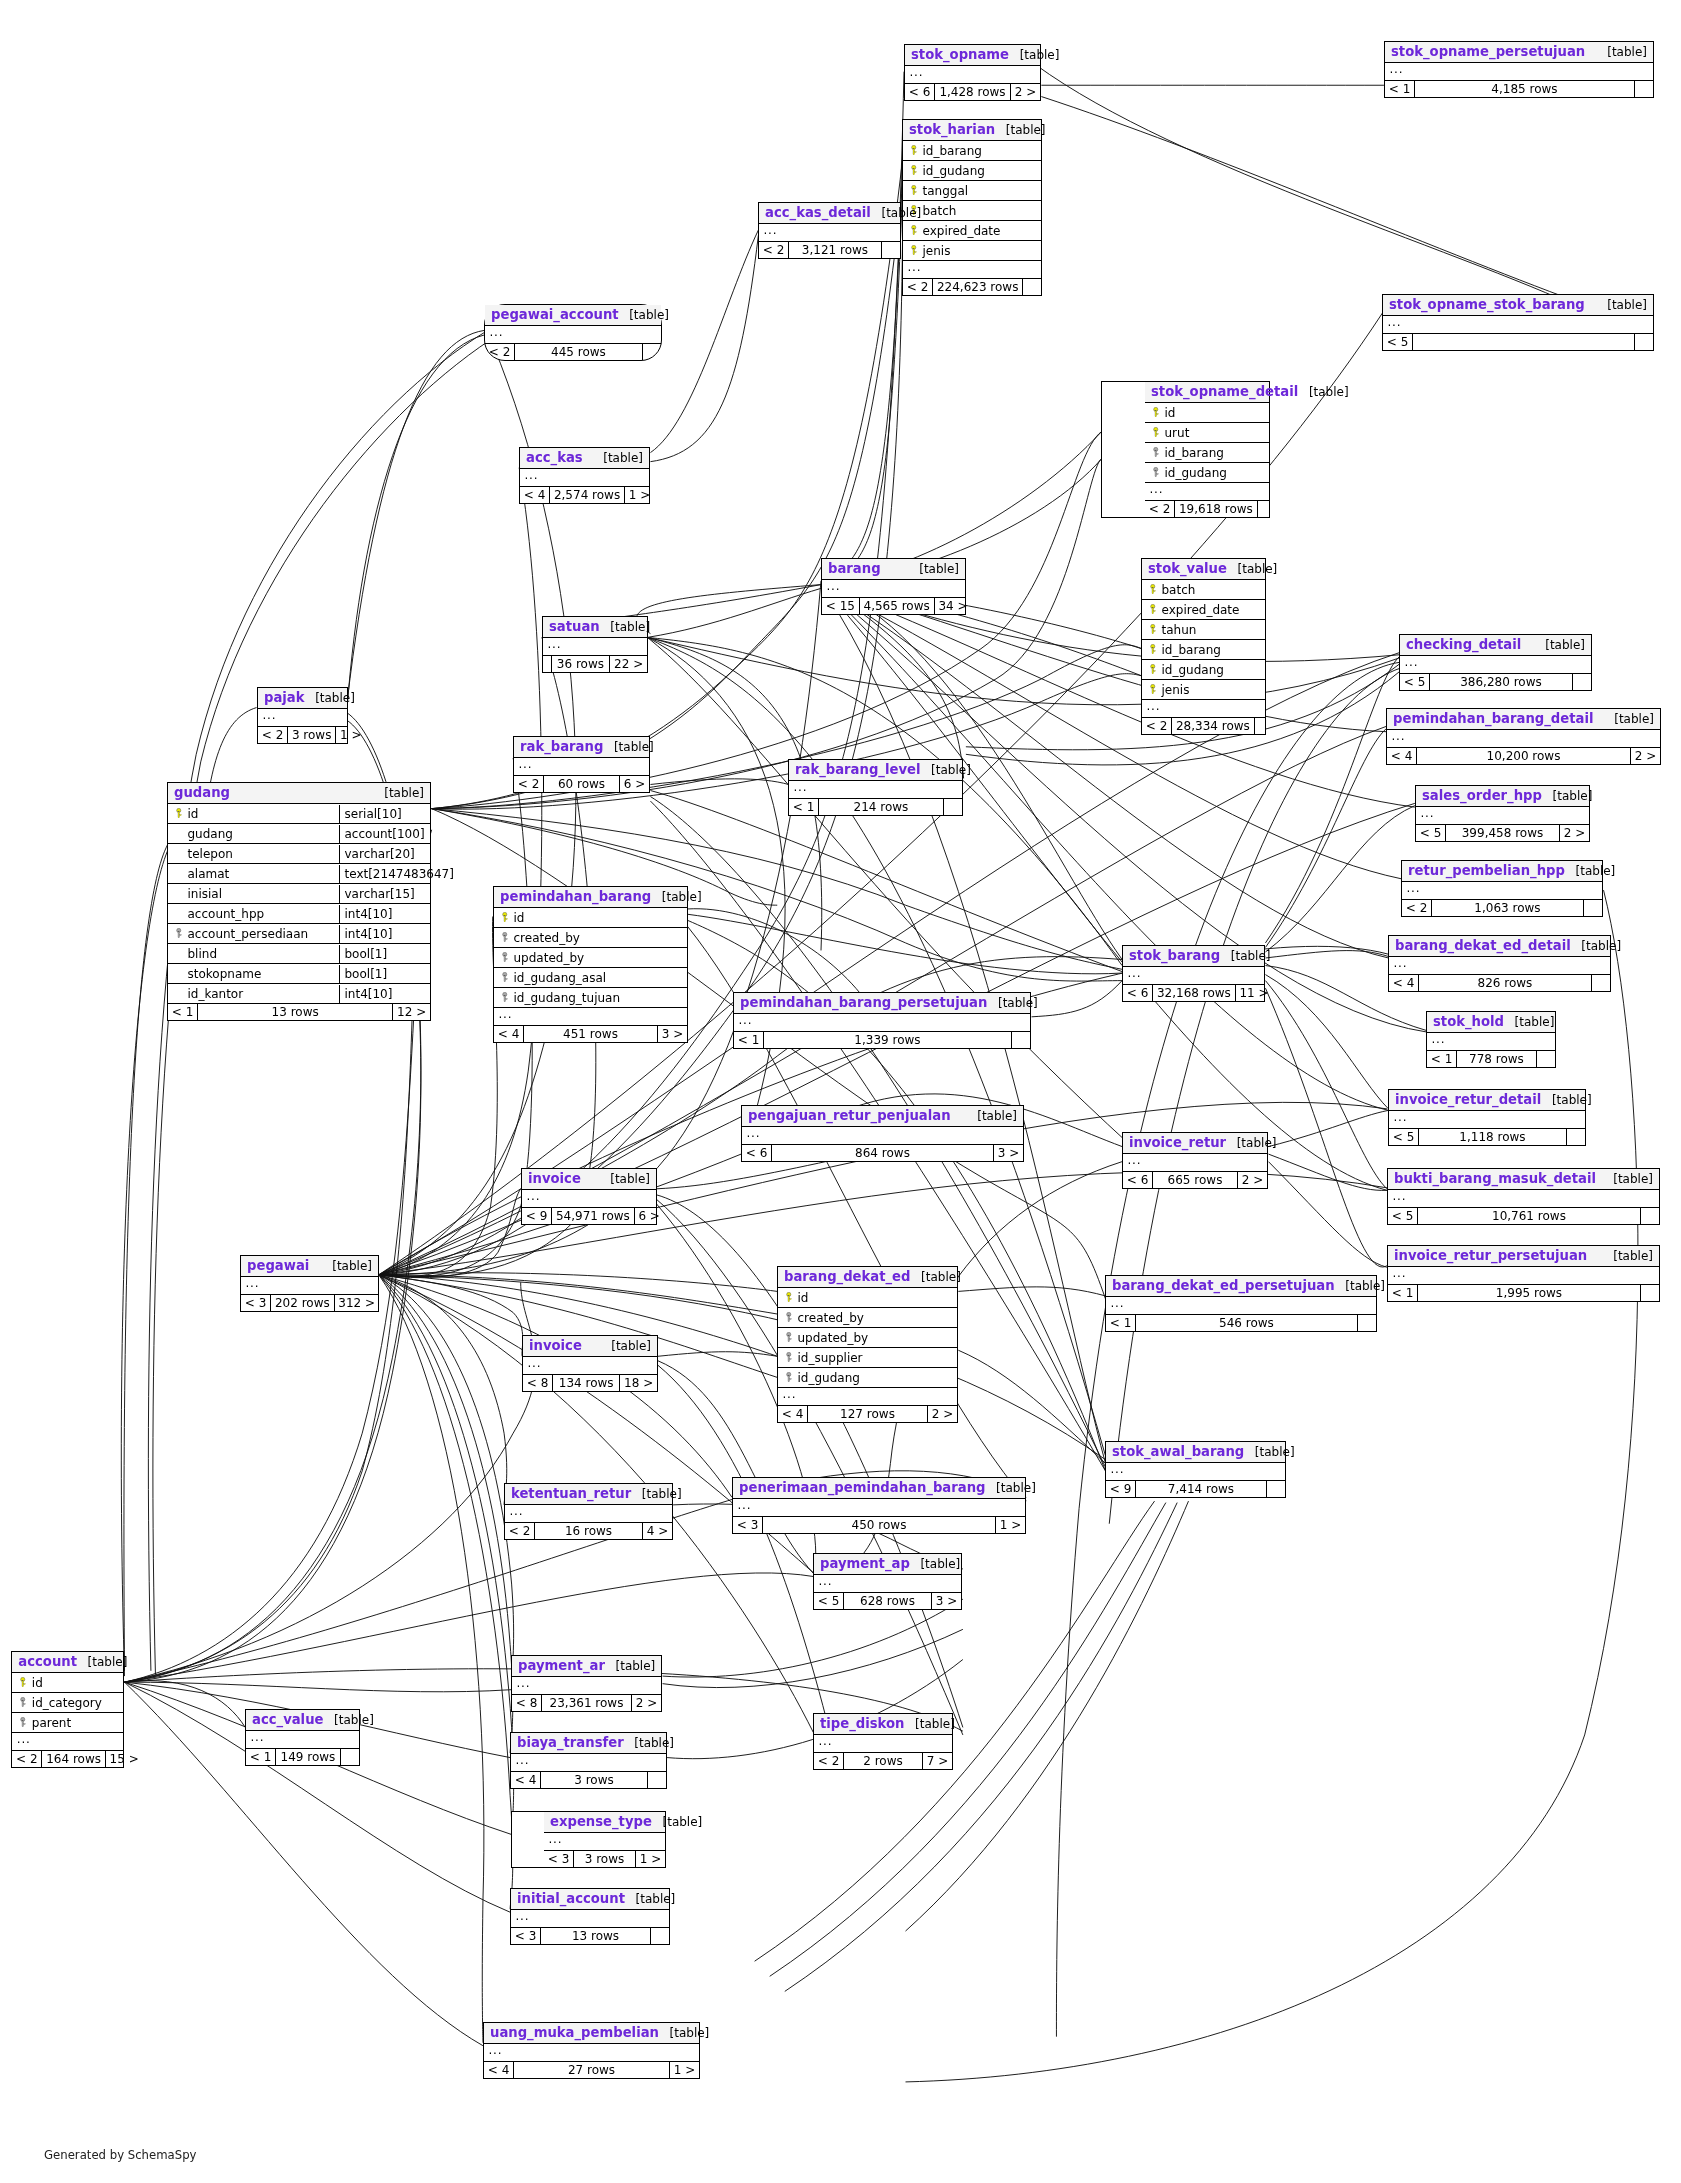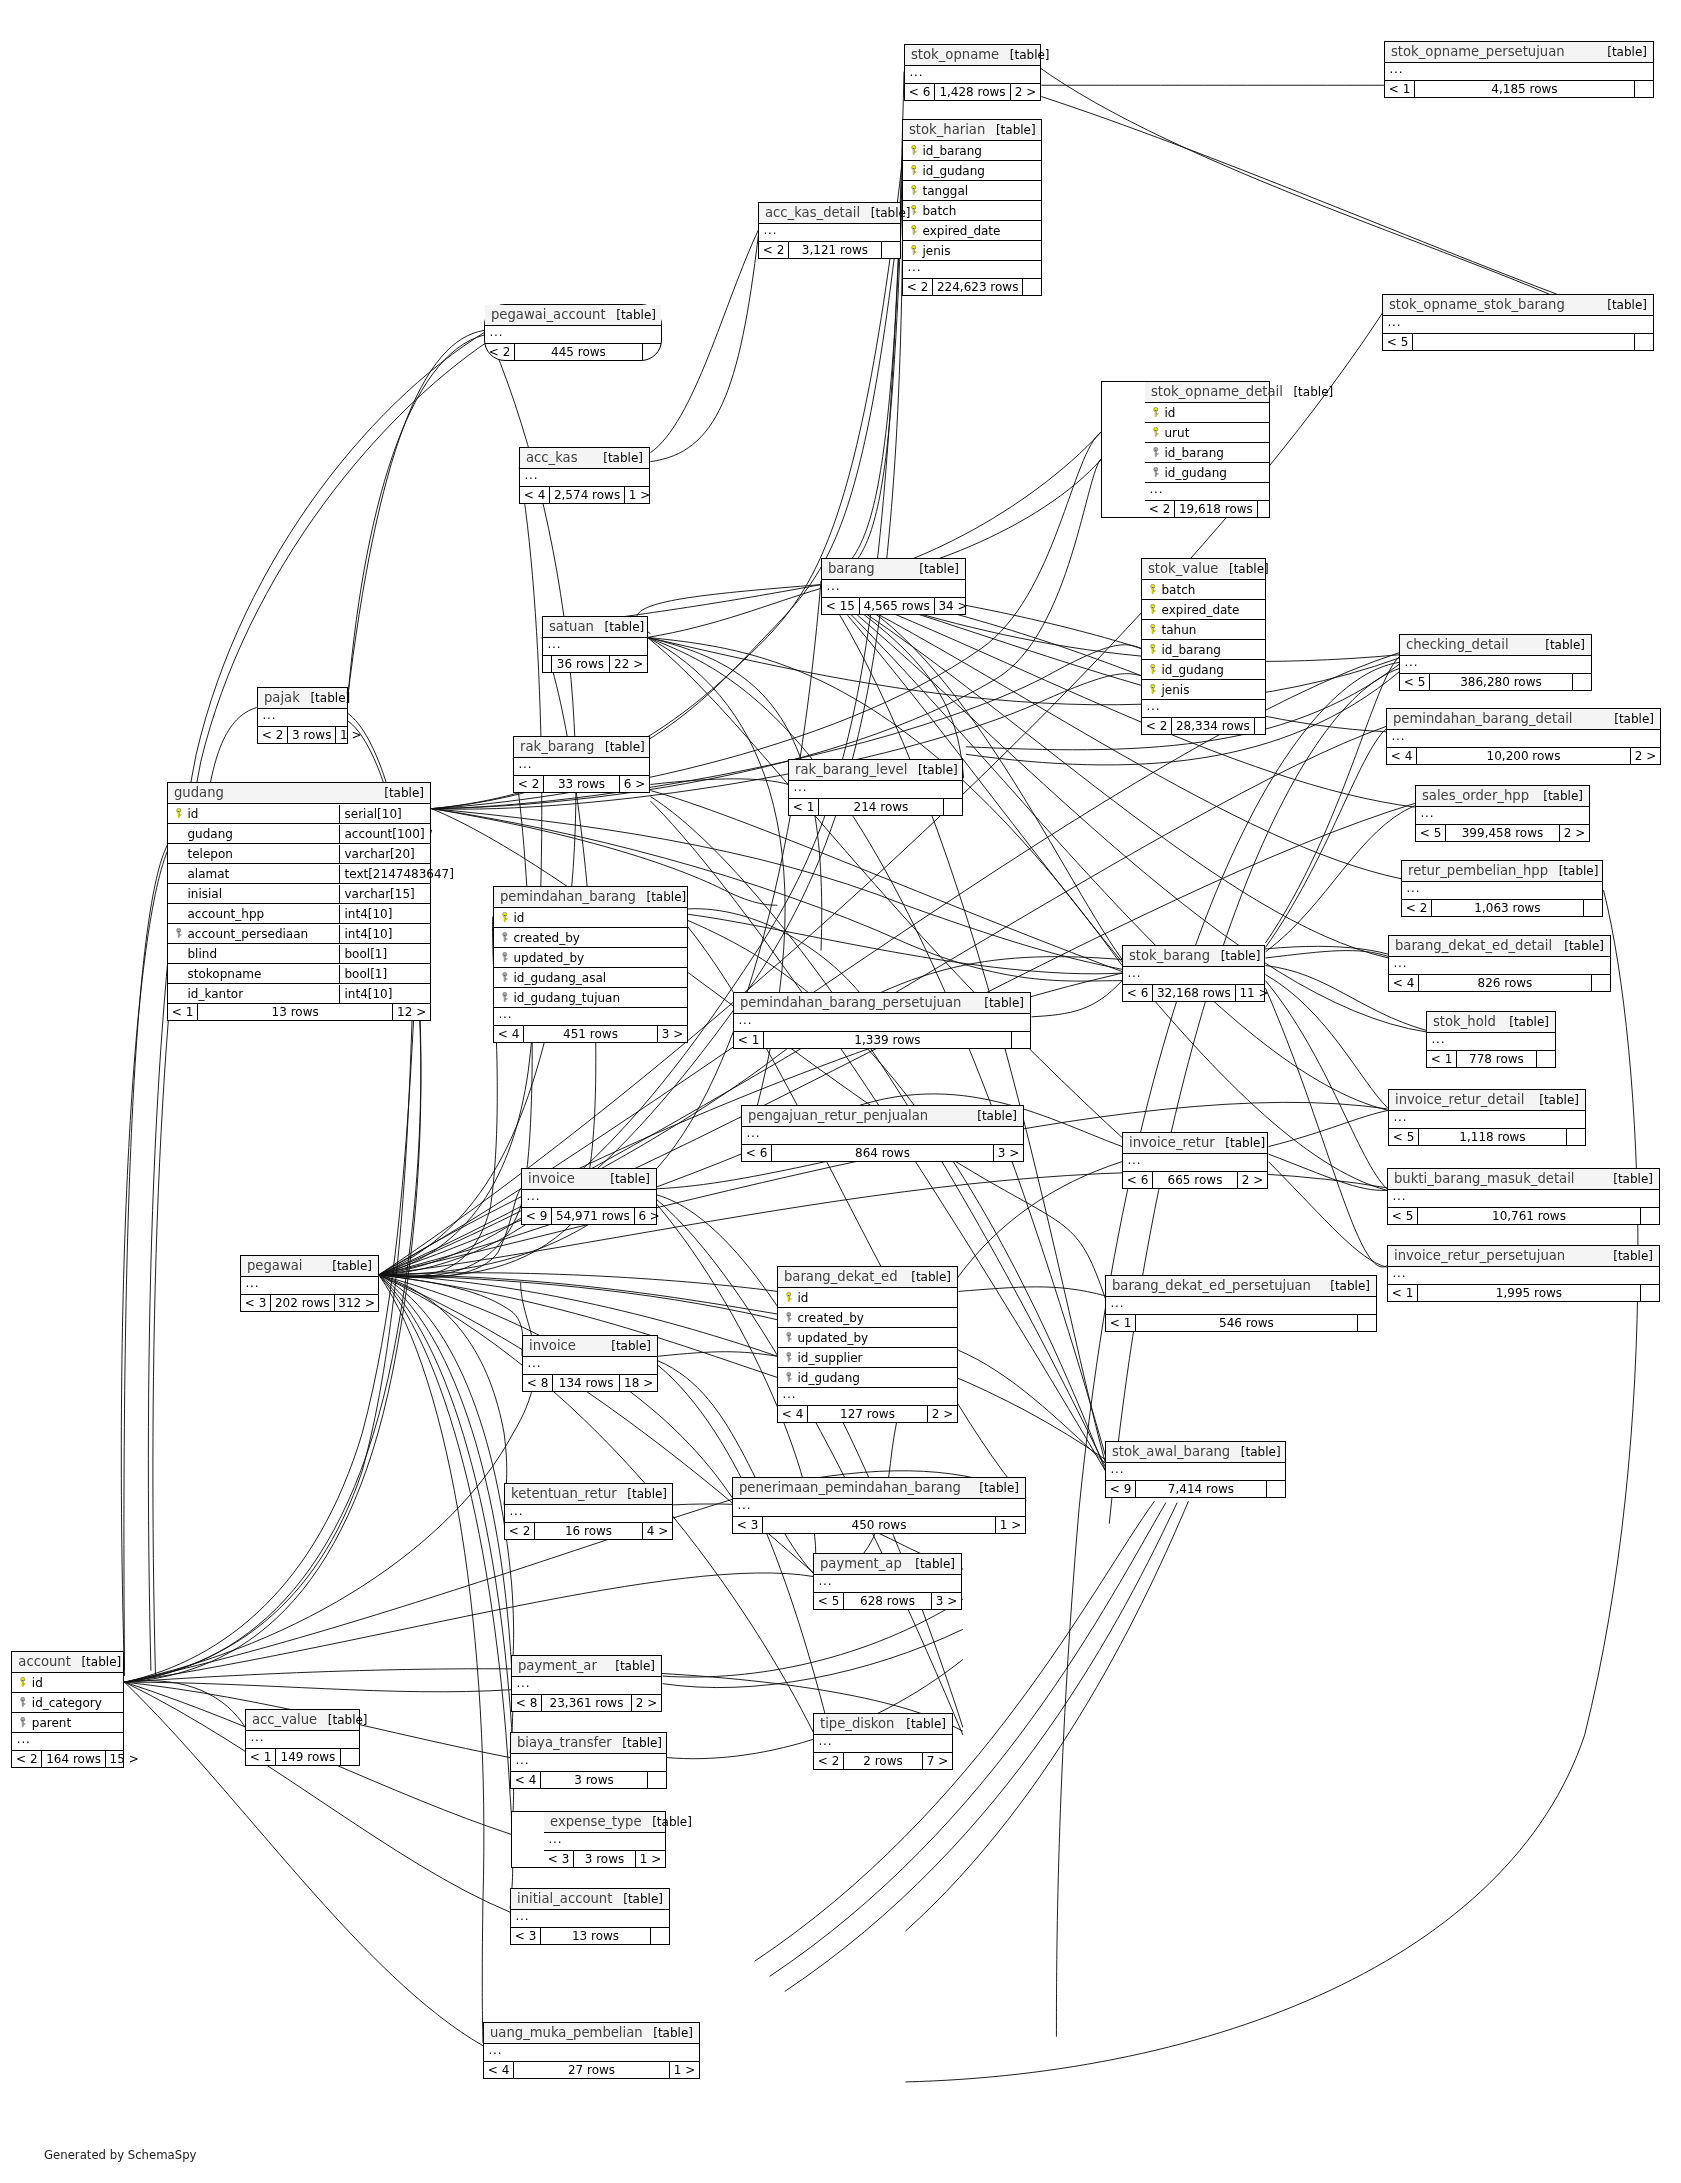--- a/index.html
+++ b/index.html
@@ -39,23 +39,23 @@
   .tbl .hdr {
     background: #f4f4f4;
     border-bottom: 1.5px solid #000;
     display: flex;
     align-items: center;
     justify-content: space-between;
     padding: 3px 6px 3.8px 6px;
     white-space: nowrap;
   }
   .tbl .hdr .tname {
-    font-weight: normal;
+    font-weight: bold;
     font-size: 13.2px;
-    color: #404040;
+    color: #6d28d9;
   }
   .tbl .hdr .ttag {
     font-size: 12px;
     color: #000;
     padding-left: 10.6px;
   }
   .tbl .cols { }
   .tbl .col {
     display: flex;
     align-items: center;
@@ -631,21 +631,21 @@
         </div>
       </div>
       <div class="tbl" style="left: 513px; top: 736px; width: 137px;">
         <div class="hdr">
           <span class="tname">rak_barang</span>
           <span class="ttag">[table]</span>
         </div>
         <div class="ellipsis">...</div>
         <div class="foot">
           <span class="fl">&lt; 2</span>
-          <span class="fm">33 rows</span>
+          <span class="fm">60 rows</span>
           <span class="fr">6 &gt;</span>
         </div>
       </div>
       <div class="tbl" style="left: 788px; top: 759px; width: 175px;">
         <div class="hdr">
           <span class="tname">rak_barang_level</span>
           <span class="ttag">[table]</span>
         </div>
         <div class="ellipsis">...</div>
         <div class="foot">

